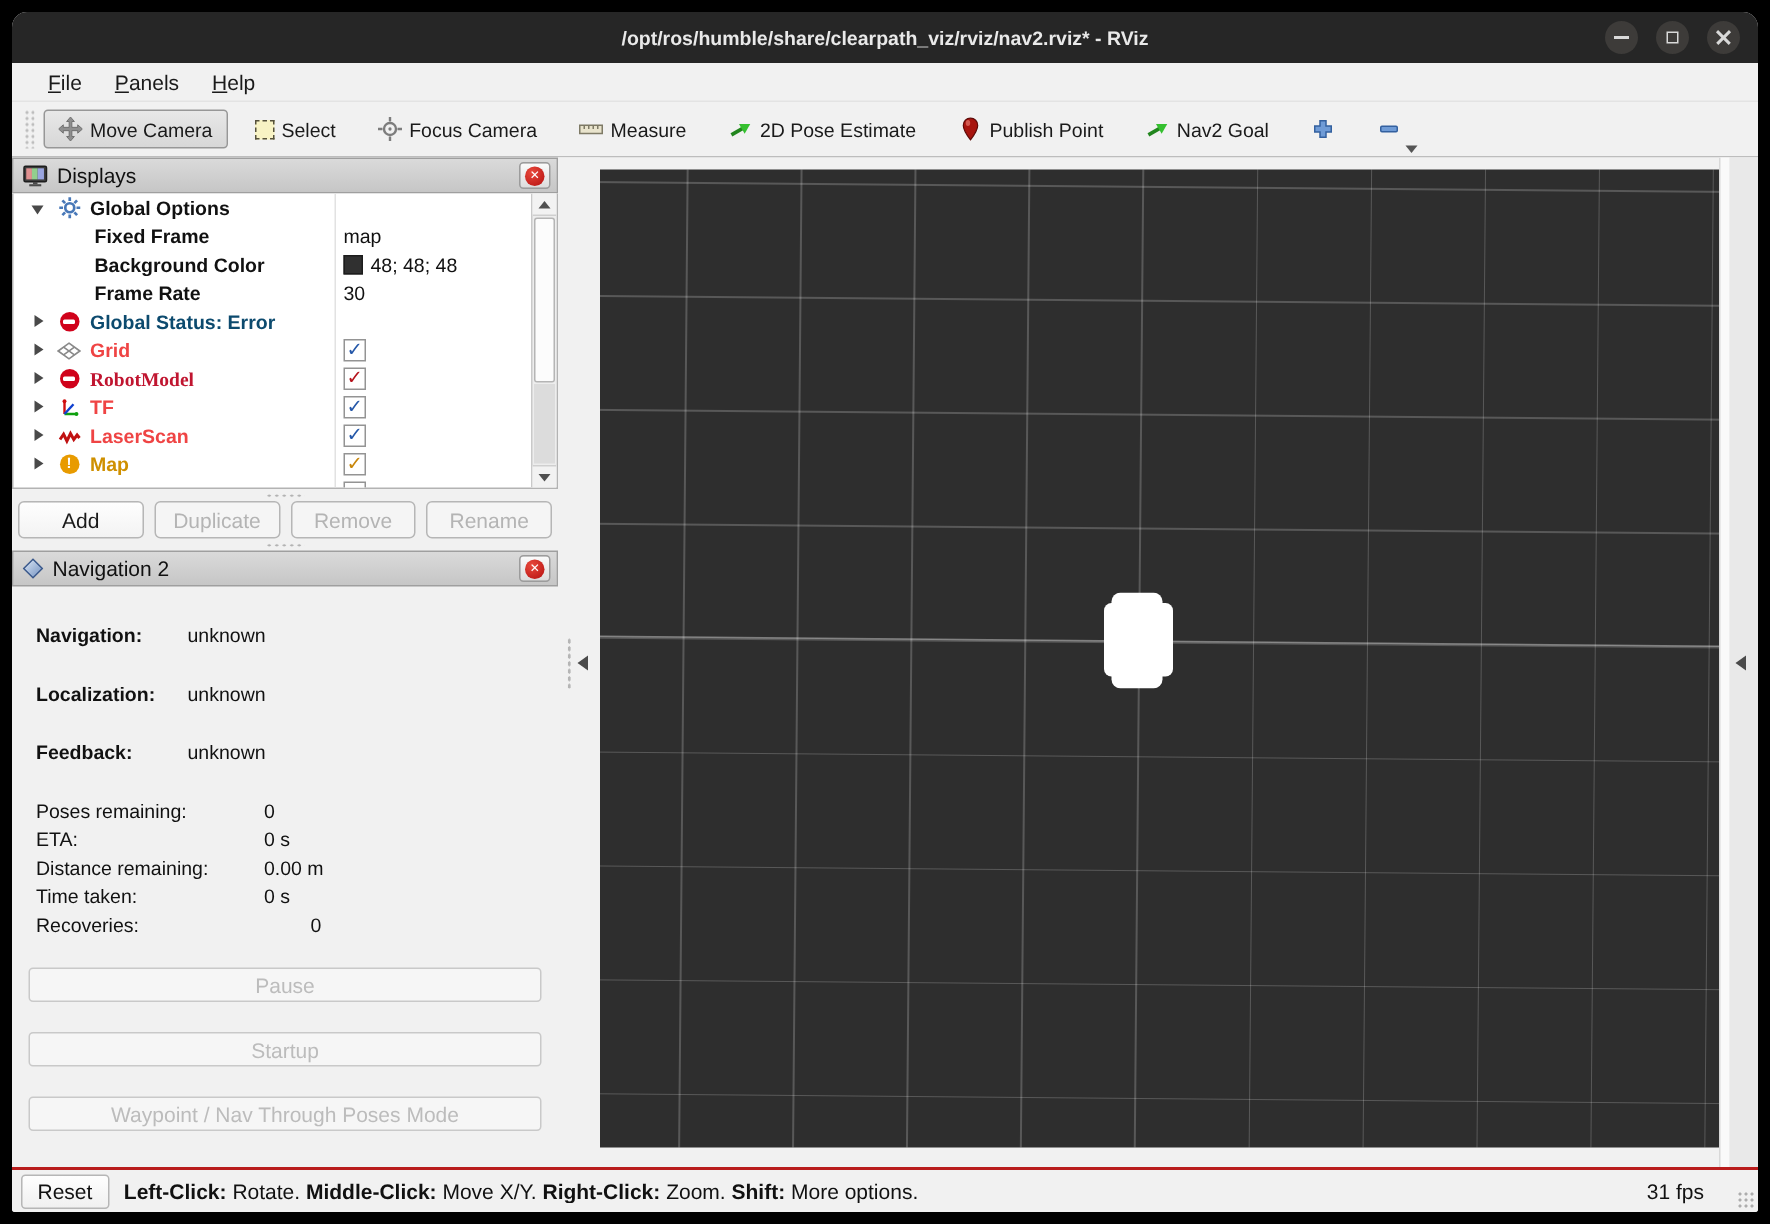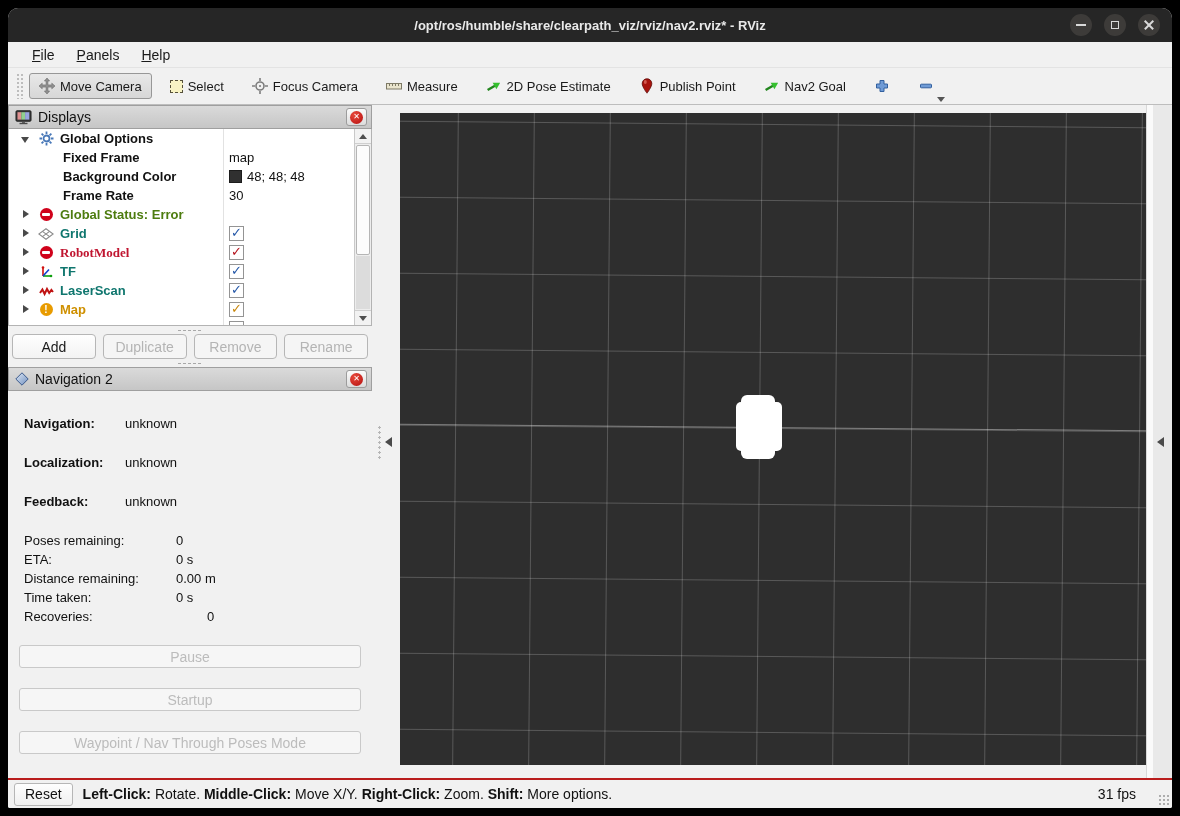--- a/index.html
+++ b/index.html
@@ -61,23 +61,23 @@
   .tname { width:214px; flex:0 0 auto; display:flex; align-items:center; padding-left:12px; overflow:hidden; white-space:nowrap; }
   .tval { flex:1; display:flex; align-items:center; padding-left:6px; font-size:13px; color:#111; white-space:nowrap; }
   .exp { width:10px; height:10px; margin-right:7px; position:relative; flex:0 0 auto; }
   .exp.open::after { content:""; position:absolute; left:0; top:3px;
     border-left:4.5px solid transparent; border-right:4.5px solid transparent; border-top:6px solid #494949; }
   .exp.closed::after { content:""; position:absolute; left:2px; top:0;
     border-top:4.5px solid transparent; border-bottom:4.5px solid transparent; border-left:6px solid #494949; }
   .tree-icon { width:16px; height:15px; margin-right:6px; flex:0 0 auto; display:flex; align-items:center; justify-content:center; }
   .tlabel { color:#111;font-weight:bold; }
   .indent-prop { padding-left:42px; }
-  .blue { color:#0f766e; font-weight:bold; }
+  .blue { color:#ef4444; font-weight:bold; }
   .redname { color:#c01530; font-weight:bold;font-family:Liberation Serif, serif; }
-  .errname { color:#4d7c0f; }
+  .errname { color:#0c4a6e; }
   .orangename { color:#cf9000; font-weight:bold; }
   .errcircle { width:13px; height:13px; border-radius:50%; background:#d0021b; position:relative; }
   .errcircle::after { content:""; position:absolute; left:2.5px; top:5.25px; width:8px; height:2.5px; background:#fff; border-radius:1px; }
   .warncircle { width:13px; height:13px; border-radius:50%; background:#e89b00; color:#fff;
     font-size:10px; font-weight:bold; display:flex; align-items:center; justify-content:center; line-height:1; }
   .swatch { width:13px; height:13px; background:#303030; border:1px solid #1c1c1c; margin-right:5px; }
   .checkbox { width:15px; height:15px; background:#fff; border:1px solid #949494; position:relative; cursor:pointer; }
   .checkbox::after { position:absolute; left:1px; top:-2px; font-size:13px; font-weight:bold; }
   .checkbox.cblue::after { content:"✓"; color:#2457a8; }
   .checkbox.cred::after { content:"✓"; color:#b5121b; }

